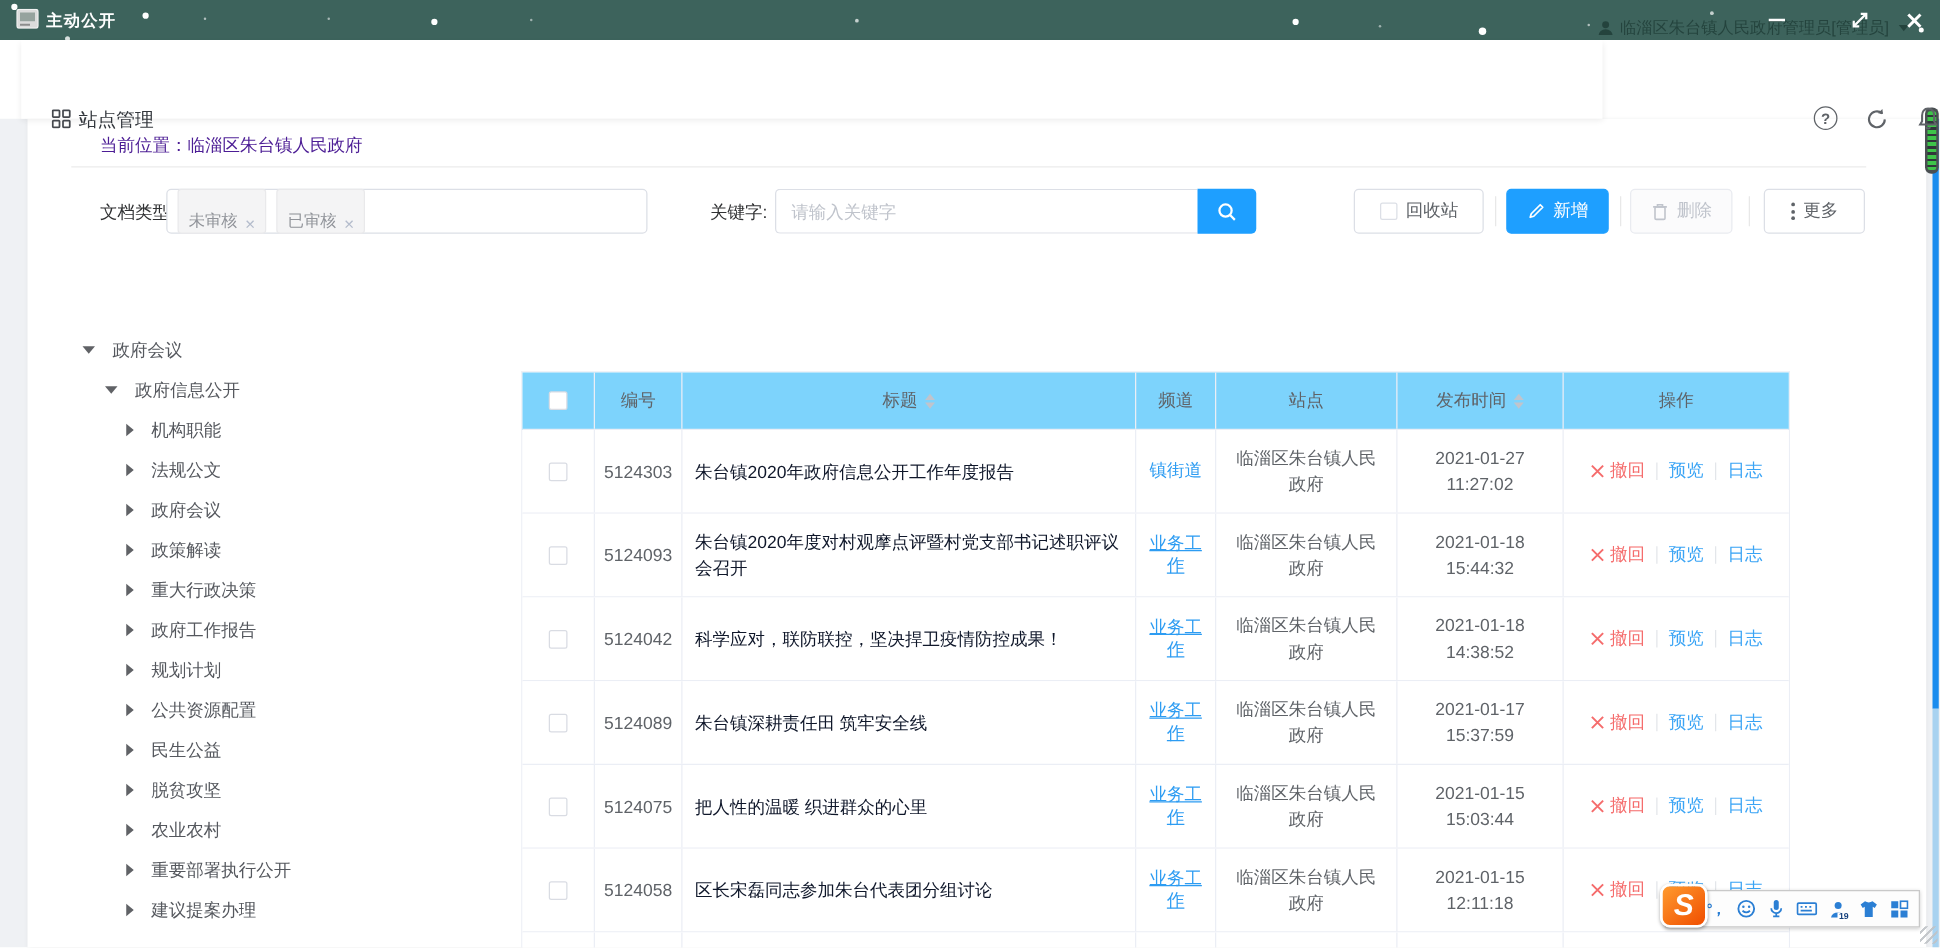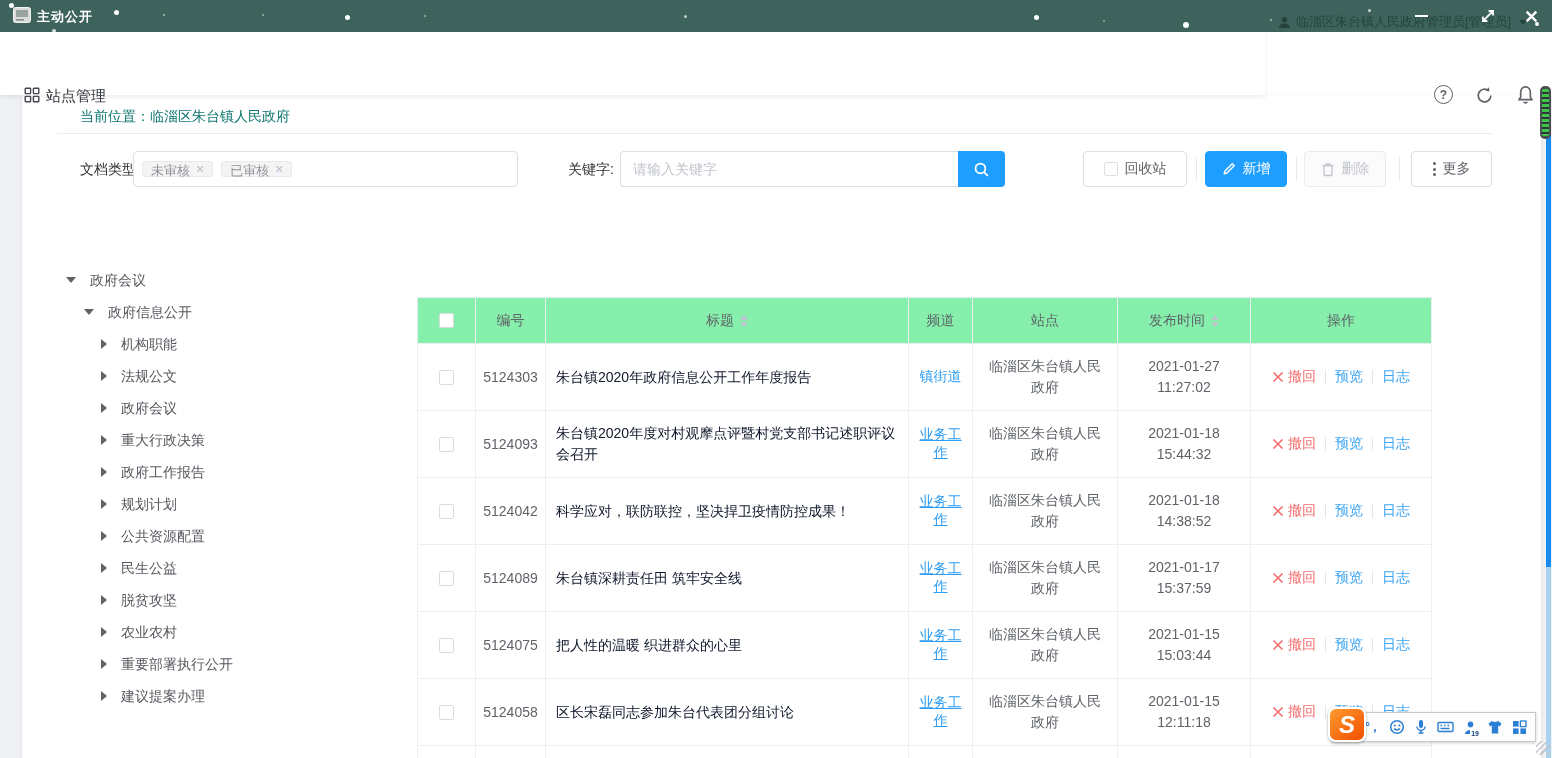--- a/index.html
+++ b/index.html
@@ -12,40 +12,40 @@
   .app-icon { position:absolute; left:13px; top:7px; }
   .app-title { position:absolute; left:37px; top:8px; color:#fff; font-size:13px; font-weight:bold; letter-spacing:1px; }
   .snow { position:absolute; background:#fff; border-radius:50%; }
   .tb-user { position:absolute; left:1278px; top:13px; color:#1e3c36; opacity:.8; font-size:13px; display:flex; align-items:center; gap:5px; white-space:nowrap; }
   .tb-user .caret { width:0; height:0; border-left:4px solid transparent; border-right:4px solid transparent; border-top:5px solid #1e3c36; margin-left:3px; }
   .win-btn { position:absolute; top:5px; width:22px; height:22px; display:flex; align-items:center; justify-content:center; }
   .win-min { left:1410px; } .win-max { left:1477px; } .win-close { left:1520px; }
   .min-glyph { width:13px; height:2px; background:#fff; }
 
   
-  .appheader { position:absolute; left:0; top:32px; width:1265px; height:63px; background:#fff; box-shadow:0 2px 5px rgba(0,0,0,.08); z-index:5; }
+  .appheader { position:absolute; left:17px; top:32px; width:1265px; height:63px; background:#fff; box-shadow:0 2px 5px rgba(0,0,0,.08); z-index:5; }
   .hdr-grid-icon { position:absolute; left:24px; top:55px; }
   .hdr-title { position:absolute; left:46px; top:55px; font-size:15px; color:#33373d; }
   .hdr-right-icon { position:absolute; top:53px; width:20px; height:20px; display:flex; align-items:center; justify-content:center; color:#5f6368; }
   .icon-help { left:1434px; width:19px; height:19px; border:1.6px solid #5f6368; border-radius:50%; font-size:12px; font-weight:bold; }
   .icon-refresh { left:1474px; }
   .icon-bell { left:1515px; }
 
   
   .content-bg { position:absolute; left:0; top:95px; width:1552px; height:663px; background:#eff1f4; }
   .card { position:absolute; left:22px; top:95px; width:1519px; height:663px; background:#fff; box-shadow:0 1px 4px rgba(0,0,0,.08); }
 
-  .breadcrumb { position:absolute; left:80px; top:108px; font-size:14px; color:#0f766e; }
+  .breadcrumb { position:absolute; left:80px; top:108px; font-size:14px; color:#4c1d95; }
   .bc-divider { position:absolute; left:57px; top:133px; width:1436px; height:1px; background:#ececec; }
 
   .flt-label { position:absolute; top:161px; font-size:14px; color:#303133; }
   .lbl-doctype { left:80px; }
   .lbl-keyword { left:568px; }
   .tagbox { position:absolute; left:133px; top:151px; width:385px; height:36px; border:1px solid #dcdfe6; border-radius:4px; background:#fff; display:flex; align-items:center; padding-left:8px; gap:8px; }
-  .chip { height:16px; background:#f4f4f5; border:1px solid #e9e9eb; border-radius:3px; color:#909399; font-size:13px; display:flex; align-items:flex-start; padding:0 8px; gap:6px; }
+  .chip { height:36px; background:#f4f4f5; border:1px solid #e9e9eb; border-radius:3px; color:#909399; font-size:13px; display:flex; align-items:flex-end; padding:0 8px; gap:6px; }
   .chip .x { color:#b4bccc; font-size:14px; line-height:1; cursor:pointer; }
   .kw-input { position:absolute; left:620px; top:151px; width:338px; height:36px; border:1px solid #dcdfe6; border-right:none; border-radius:4px 0 0 4px; padding:0 12px; font-size:14px; color:#333; outline:none; }
   .kw-input::placeholder { color:#c0c4cc; }
   .search-btn { position:absolute; left:958px; top:151px; width:47px; height:36px; background:#1e9fff; border:none; border-radius:0 4px 4px 0; display:flex; align-items:center; justify-content:center; cursor:pointer; }
 
   .btn { position:absolute; top:151px; height:36px; border-radius:4px; font-size:14px; display:flex; align-items:center; justify-content:center; gap:7px; cursor:pointer; }
   .btn-recycle { left:1083px; width:104px; background:#fff; border:1px solid #dcdfe6; color:#5f6368; }
   .btn-add { left:1205px; width:82px; background:#1e9fff; border:1px solid #1e9fff; color:#fff; }
   .btn-del { left:1304px; width:82px; background:#fbfbfc; border:1px solid #e9ebf0; color:#c0c4cc;text-align:right; }
   .btn-more { left:1411px; width:81px; background:#fff; border:1px solid #dcdfe6; color:#5f6368; }
@@ -59,21 +59,21 @@
   .tree { position:absolute; left:58px; top:270px; width:330px; }
   .tnode { height:20px; line-height:20px; margin-bottom:12px; font-size:14px; color:#55585e; display:flex; align-items:center; cursor:pointer; white-space:nowrap; }
   .tnode.lv0 { padding-left:8px; } .tnode.lv1 { padding-left:26px; } .tnode.lv2 { padding-left:43px; }
   .tri { display:inline-block; width:0; height:0; margin-right:14px; }
   .tri-down { border-left:5px solid transparent; border-right:5px solid transparent; border-top:6px solid #606266; }
   .tri-right { border-top:5px solid transparent; border-bottom:5px solid transparent; border-left:6px solid #606266; }
 
   
   .table { position:absolute; left:417px; top:297px; width:1015px; border:1px solid #ebeef5; border-bottom:none; }
   .trow { display:flex; height:67px; border-bottom:1px solid #ebeef5; background:#fff; }
-  .trow.thead { height:46px; background:#86efac; }
+  .trow.thead { height:46px; background:#7dd3fc; }
   .trow.partial { height:13px; border-bottom:none; }
   .cell { border-right:1px solid #ebeef5; display:flex; align-items:center; justify-content:center; font-size:14px; color:#5f6368; text-align:center; }
   .cell:last-child { border-right:none; }
   .c-sel { width:58px; } .c-id { width:70px; } .c-title { width:363px; }
   .c-ch { width:64px; padding:0 8px; } .c-site { width:145px; padding:0 10px; line-height:21px; }
   .c-time { width:133px; flex-direction:column; line-height:21px; } .c-op { width:180px; }
   .trow:not(.thead) .c-title { justify-content:flex-start; text-align:left; padding:0 10px; line-height:21px; }
   .checkbox { width:15px; height:15px; border:1px solid #d9dce3; border-radius:2px; background:#fff; cursor:pointer; }
   .sort { display:inline-flex; flex-direction:column; gap:2px; margin-left:6px; cursor:pointer; }
   .sort i { width:0; height:0; border-left:4px solid transparent; border-right:4px solid transparent; }
@@ -262,20 +262,24 @@
     <div class="tnode lv2">
         <span class="tri tri-right"></span>
         <span>法规公文</span>
       </div>
     <div class="tnode lv2">
         <span class="tri tri-right"></span>
         <span>政府会议</span>
       </div>
     <div class="tnode lv2">
         <span class="tri tri-right"></span>
+        <span>政策解读</span>
+      </div>
+    <div class="tnode lv2">
+        <span class="tri tri-right"></span>
         <span>重大行政决策</span>
       </div>
     <div class="tnode lv2">
         <span class="tri tri-right"></span>
         <span>政府工作报告</span>
       </div>
     <div class="tnode lv2">
         <span class="tri tri-right"></span>
         <span>规划计划</span>
       </div>

